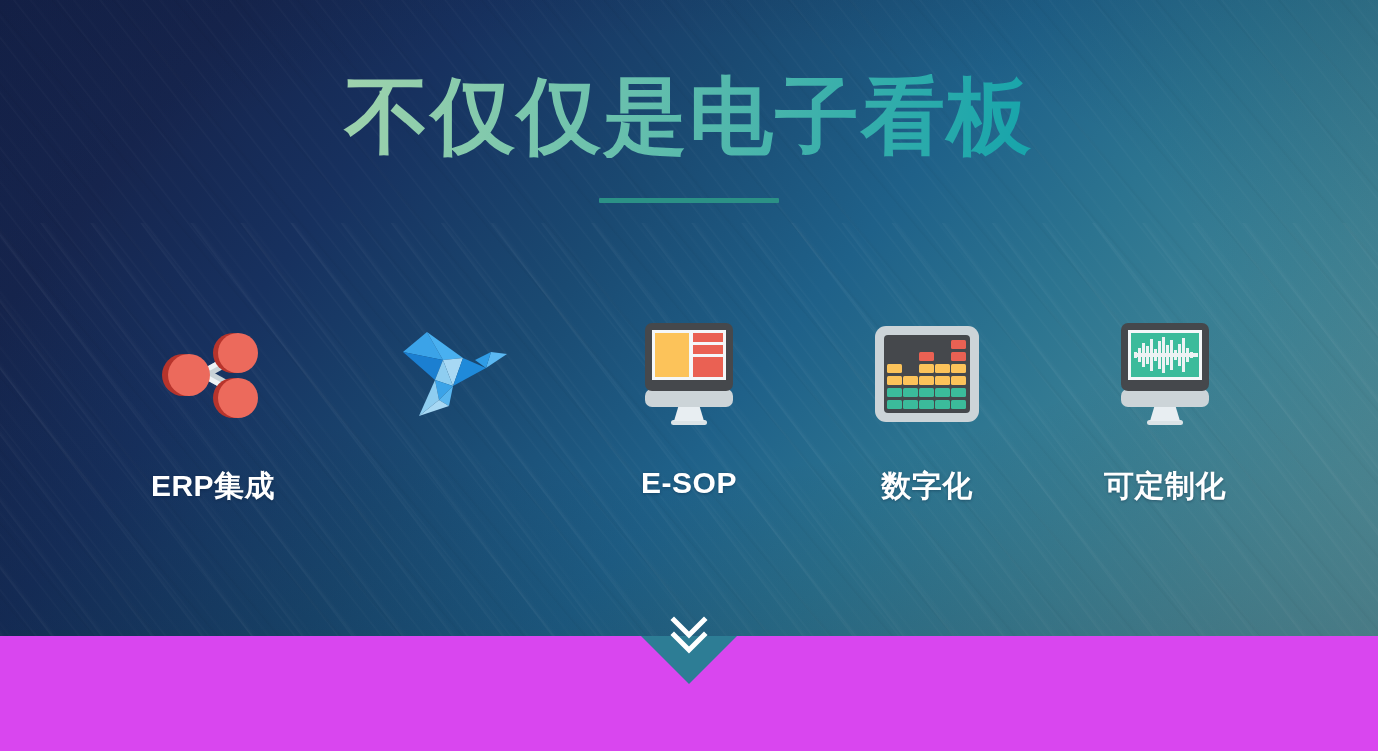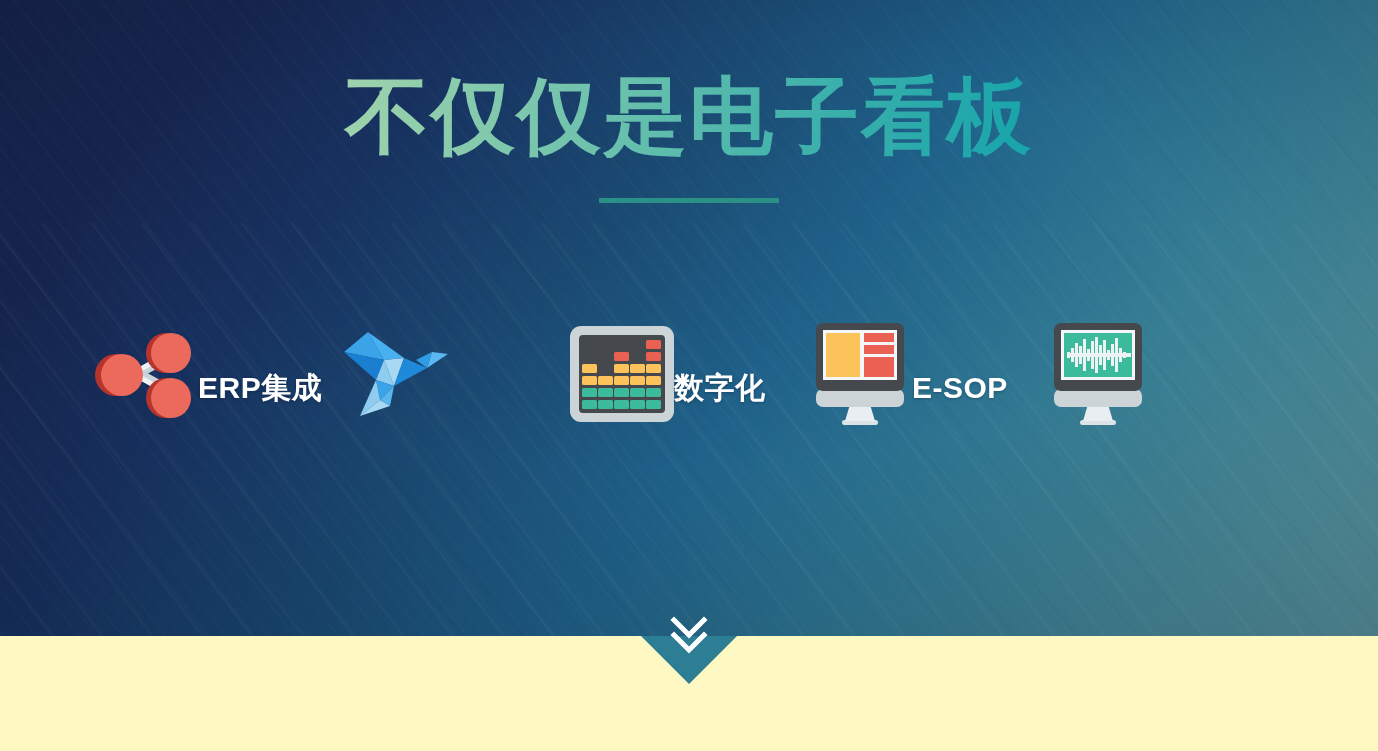--- a/index.html
+++ b/index.html
@@ -4,21 +4,21 @@
 <title>Banner</title>
 <style>
   * { margin:0; padding:0; box-sizing:border-box; }
   html, body {
     width:1378px; height:751px;
     background:#ffffff;
     font-family:"Liberation Sans", "DejaVu Sans", sans-serif;
     overflow:hidden;
   }
 
-  #root { position:relative; width:1378px; height:751px; background:#fef9c3; }
+  #root { position:relative; width:1378px; height:751px; background:#d946ef; }
 
   
   .banner {
     position:absolute; left:0; top:0;
     width:1378px; height:636px;
     overflow:hidden;
     background:
       linear-gradient(128deg,
         #15224a 0%,
         #16254e 13%,
@@ -115,21 +115,21 @@
   .features {
     position:absolute; left:0; top:310px;
     width:100%;
     display:flex;
     justify-content:center;
     align-items:flex-start;
   }
   .feature {
     width:238px;
     display:flex;
-    flex-direction:row;
+    flex-direction:column;
     align-items:center;
   }
   .icon-box {
     height:128px;
     display:flex;
     align-items:center;
     justify-content:center;
   }
   .feature-label {
     margin-top:28px;
@@ -228,20 +228,46 @@
               <polygon points="48,76 62,62 58,82" fill="#59b6ef"></polygon>
               <polygon points="28,92 48,76 58,82" fill="#a7d8f4"></polygon>
             </svg>
           </span>
         </div>
       </div>
 
       <div class="feature">
         <div class="icon-box">
           <span>
+            <svg width="104" height="110" viewBox="0 0 104 110">
+
+              <rect x="34" y="101" width="36" height="5" rx="2.5" fill="#dbe3e7"></rect>
+
+              <polygon points="43,82 61,82 67,102 37,102" fill="#e8eef2"></polygon>
+
+              <rect x="8" y="70" width="88" height="18" rx="7" fill="#ccd4d8"></rect>
+
+              <rect x="8" y="4" width="88" height="68" rx="7" fill="#45484c"></rect>
+
+              <rect x="15" y="11" width="74" height="50" fill="#f4f7f9"></rect>
+
+              <rect x="18" y="14" width="34" height="44" fill="#fcc35a"></rect>
+
+              <rect x="56" y="14" width="30" height="9" fill="#ea6153"></rect>
+              <rect x="56" y="26" width="30" height="9" fill="#ea6153"></rect>
+              <rect x="56" y="38" width="30" height="20" fill="#ea6153"></rect>
+            </svg>
+          </span>
+        </div>
+        <div class="feature-label">E-SOP</div>
+      </div>
+
+      <div class="feature">
+        <div class="icon-box">
+          <span>
             <svg width="104" height="96" viewBox="0 0 104 96">
               <rect x="0" y="0" width="104" height="96" rx="11" fill="#ccd4d8"></rect>
               <rect x="9" y="9" width="86" height="78" rx="4" fill="#45484c"></rect>
               <g>
 
                 <rect x="76" y="14" width="15" height="9" rx="1.5" fill="#ea6153"></rect>
 
                 <rect x="44" y="26" width="15" height="9" rx="1.5" fill="#ea6153"></rect>
                 <rect x="76" y="26" width="15" height="9" rx="1.5" fill="#ea6153"></rect>
 
@@ -265,46 +291,20 @@
                 <rect x="12" y="74" width="15" height="9" rx="1.5" fill="#3bbb9b"></rect>
                 <rect x="28" y="74" width="15" height="9" rx="1.5" fill="#3bbb9b"></rect>
                 <rect x="44" y="74" width="15" height="9" rx="1.5" fill="#3bbb9b"></rect>
                 <rect x="60" y="74" width="15" height="9" rx="1.5" fill="#3bbb9b"></rect>
                 <rect x="76" y="74" width="15" height="9" rx="1.5" fill="#3bbb9b"></rect>
               </g>
             </svg>
           </span>
         </div>
         <div class="feature-label">数字化</div>
-      </div>
-
-      <div class="feature">
-        <div class="icon-box">
-          <span>
-            <svg width="104" height="110" viewBox="0 0 104 110">
-
-              <rect x="34" y="101" width="36" height="5" rx="2.5" fill="#dbe3e7"></rect>
-
-              <polygon points="43,82 61,82 67,102 37,102" fill="#e8eef2"></polygon>
-
-              <rect x="8" y="70" width="88" height="18" rx="7" fill="#ccd4d8"></rect>
-
-              <rect x="8" y="4" width="88" height="68" rx="7" fill="#45484c"></rect>
-
-              <rect x="15" y="11" width="74" height="50" fill="#f4f7f9"></rect>
-
-              <rect x="18" y="14" width="34" height="44" fill="#fcc35a"></rect>
-
-              <rect x="56" y="14" width="30" height="9" fill="#ea6153"></rect>
-              <rect x="56" y="26" width="30" height="9" fill="#ea6153"></rect>
-              <rect x="56" y="38" width="30" height="20" fill="#ea6153"></rect>
-            </svg>
-          </span>
-        </div>
-        <div class="feature-label">E-SOP</div>
       </div>
 
       <div class="feature">
         <div class="icon-box">
           <span>
             <svg width="104" height="110" viewBox="0 0 104 110">
               <rect x="34" y="101" width="36" height="5" rx="2.5" fill="#dbe3e7"></rect>
               <polygon points="43,82 61,82 67,102 37,102" fill="#e8eef2"></polygon>
               <rect x="8" y="70" width="88" height="18" rx="7" fill="#ccd4d8"></rect>
               <rect x="8" y="4" width="88" height="68" rx="7" fill="#45484c"></rect>
@@ -326,20 +326,21 @@
                 <rect x="65" y="25" width="3" height="22"></rect>
                 <rect x="69" y="19" width="3" height="34"></rect>
                 <rect x="73" y="29" width="3" height="14"></rect>
                 <rect x="77" y="33" width="3" height="6"></rect>
                 <rect x="81" y="34" width="3" height="4"></rect>
                 <rect x="21" y="34" width="64" height="4"></rect>
               </g>
             </svg>
           </span>
         </div>
+        <div class="feature-label">可定制化</div>
       </div>
 
     </div>
   </div>
 
   <div class="arrow-tab"></div>
   <div class="chev-wrap">
     <span>
       <svg width="54" height="54" viewBox="0 0 54 54">
         <path d="M12 14 L27 29 L42 14" fill="none" stroke="#ffffff" stroke-width="5" stroke-linecap="square" stroke-linejoin="miter"></path>

